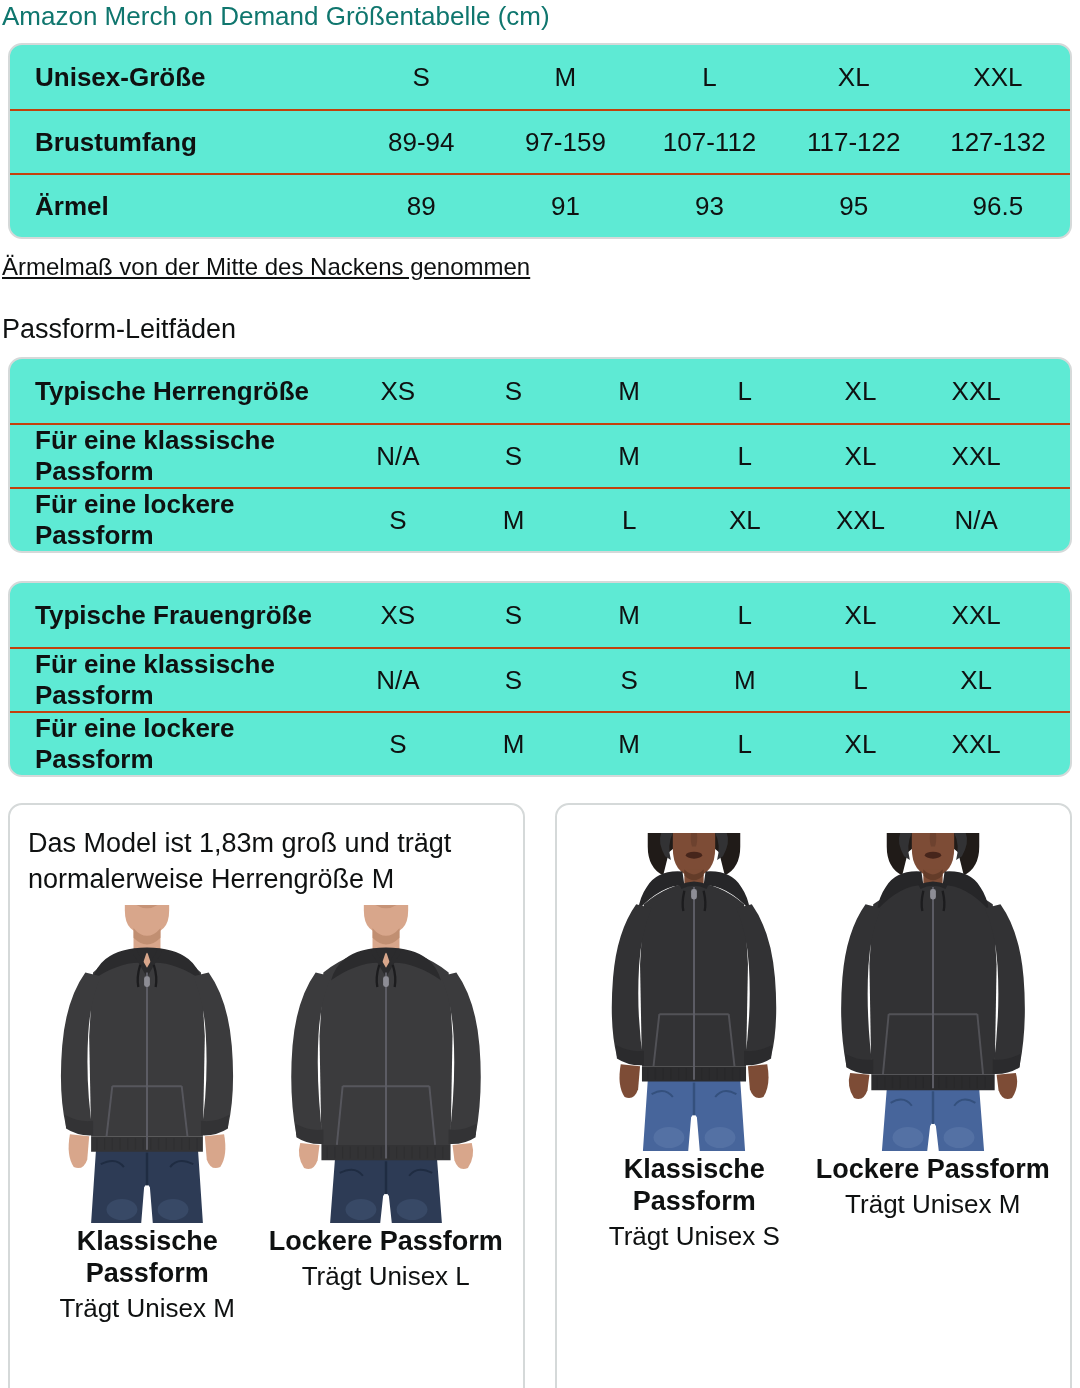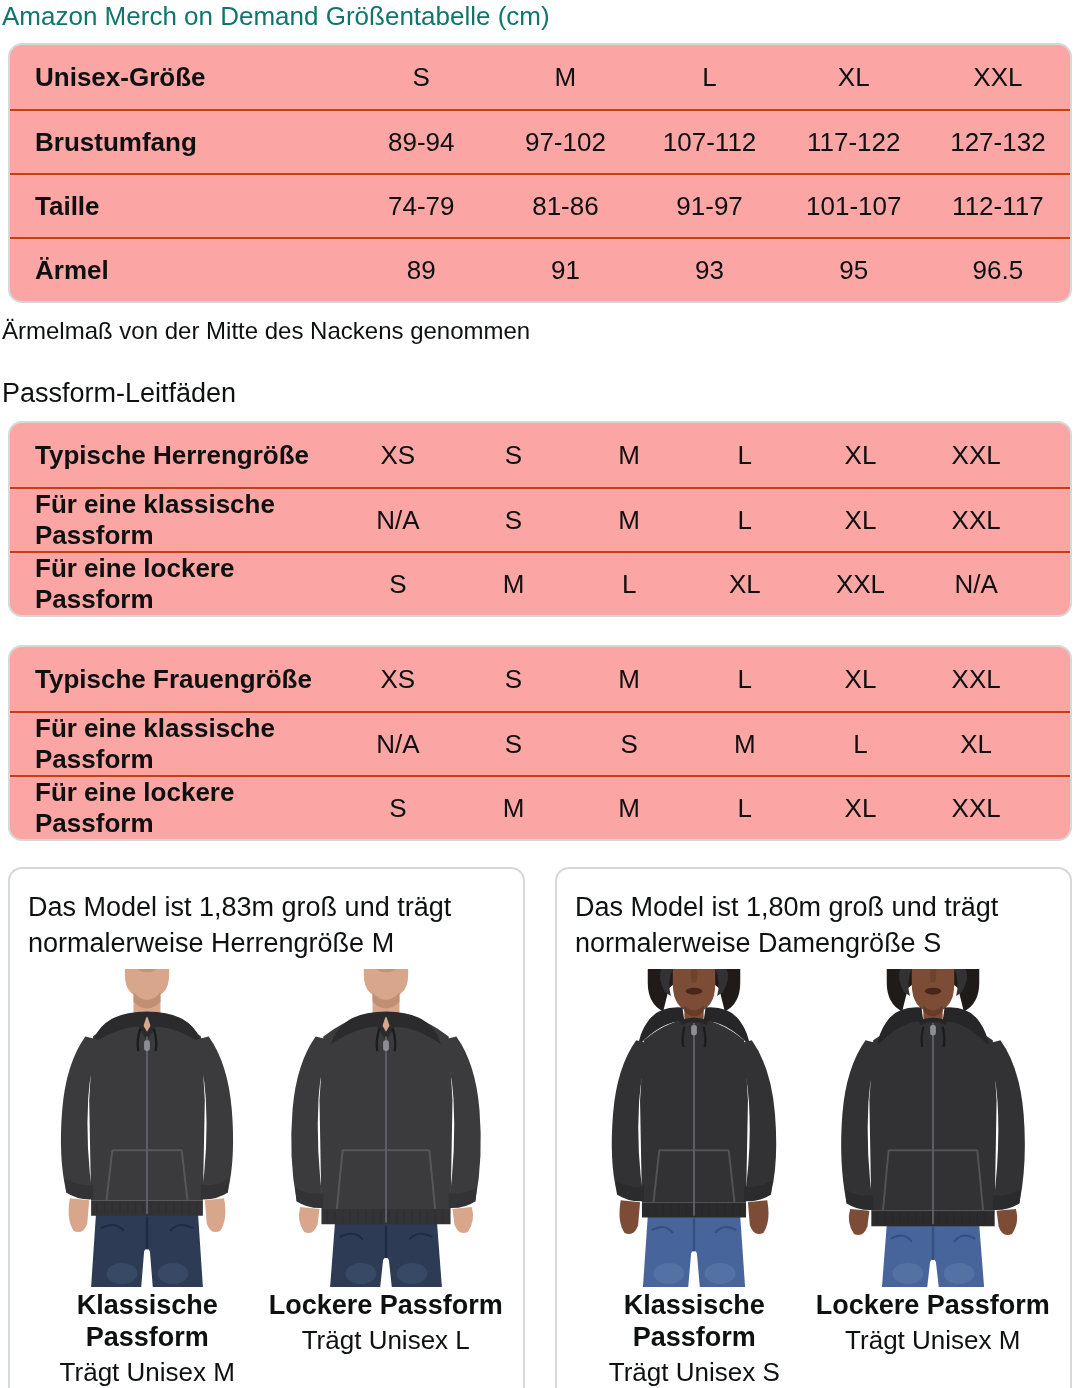--- a/index.html
+++ b/index.html
@@ -8,34 +8,34 @@
     width:1080px; height:1388px; overflow:hidden;
     font-family:"Liberation Sans","DejaVu Sans",sans-serif;
     color:#0f1111;
   }
   .page-title {
     font-size:26px; font-weight:400; line-height:30px;
     margin:0 0 0 2px; padding-top:1px; color:#0f766e;
   }
   .tbl {
     border:2px solid #d5d9d9; border-radius:14px;
-    margin:0 8px; overflow:hidden; background:#fca5a5;
+    margin:0 8px; overflow:hidden; background:#5eead4;
   }
   .tbl1 { margin-top:12px; }
   .tbl2 { margin-top:12px; }
   .tbl3 { margin-top:28px; }
   .trow { display:flex; align-items:center; height:64px; }
   .trow + .trow { border-top:2px solid #c2410c; }
   .cell-label { padding-left:25px; font-weight:700; font-size:26px; }
   .tbl1 .cell-label { flex:0 0 32%; }
   .tbl-fit .trow { padding-right:36px; }
   .tbl-fit .cell-label { flex:0 0 330px; }
   .cell-val { flex:1; text-align:center; font-size:26px; font-weight:400; }
   .note {
-    font-size:24px; font-weight:400; margin:14px 0 0 2px; line-height:28px;
+    font-size:24px; font-weight:400; margin:14px 0 0 2px; line-height:28px;text-decoration:underline;
   }
   .section-heading {
     font-size:27px; font-weight:400; margin:32px 0 0 2px; line-height:32px;
   }
   .cards { display:flex; gap:30px; margin:26px 8px 0; }
   .card {
     flex:1; border:2px solid #d5d9d9; border-radius:14px;
     padding:20px 18px 14px; height:646px; background:#fff;
   }
   .card-desc { font-size:27px; line-height:36px; font-weight:400; }
@@ -55,32 +55,24 @@
     <div class="cell-label">Unisex-Größe</div>
     <div class="cell-val">S</div>
     <div class="cell-val">M</div>
     <div class="cell-val">L</div>
     <div class="cell-val">XL</div>
     <div class="cell-val">XXL</div>
   </div>
   <div class="trow">
     <div class="cell-label">Brustumfang</div>
     <div class="cell-val">89-94</div>
-    <div class="cell-val">97-102</div>
+    <div class="cell-val">97-159</div>
     <div class="cell-val">107-112</div>
     <div class="cell-val">117-122</div>
     <div class="cell-val">127-132</div>
-  </div>
-  <div class="trow">
-    <div class="cell-label">Taille</div>
-    <div class="cell-val">74-79</div>
-    <div class="cell-val">81-86</div>
-    <div class="cell-val">91-97</div>
-    <div class="cell-val">101-107</div>
-    <div class="cell-val">112-117</div>
   </div>
   <div class="trow">
     <div class="cell-label">Ärmel</div>
     <div class="cell-val">89</div>
     <div class="cell-val">91</div>
     <div class="cell-val">93</div>
     <div class="cell-val">95</div>
     <div class="cell-val">96.5</div>
   </div>
 </div>
@@ -221,21 +213,20 @@
               <path d="M16,227 Q31,235 45,233 L45,248 Q29,249 17,241 Z" fill="#333335"></path>
               <path d="M21,247 Q17,261 25,273 Q35,277 39,265 L41,249 Z" fill="#d8a68b"></path>
             </g>
           </svg>
         <div class="fit-title">Lockere Passform</div>
         <div class="fit-sub">Trägt Unisex L</div>
       </div>
     </div>
   </section>
   <section class="card">
-    <p class="card-desc">Das Model ist 1,80m groß und trägt normalerweise Damengröße S</p>
     <div class="figs">
       <div class="figcol">
         <svg class="model" viewBox="0 0 220 330">
             <path d="M62,0 L158,0 L158,14 Q158,36 142,44 L136,20 Q127,10 110,10 Q93,10 84,20 L78,44 Q62,36 62,14 Z" fill="#201b18"></path>
             <path d="M88,0 L132,0 L132,16 Q132,42 110,46 Q88,42 88,16 Z" fill="#7d4c36"></path>
             <path d="M107,0 Q106,9 108,14 L112,14 Q114,9 113,0 Z" fill="#5e3827" opacity="0.5"></path>
             <ellipse cx="110" cy="23" rx="8.5" ry="3.6" fill="#46251b"></ellipse>
             <path d="M100,38 L120,38 L120,58 L100,58 Z" fill="#7d4c36"></path>
             <path d="M100,38 Q110,48 120,38 L120,44 Q110,54 100,44 Z" fill="#5e3827" opacity="0.8"></path>
             <path d="M62,257 L158,257 L163,330 L116,330 L113,295 Q110,289 107,295 L104,330 L57,330 Z" fill="#47659b"></path>

